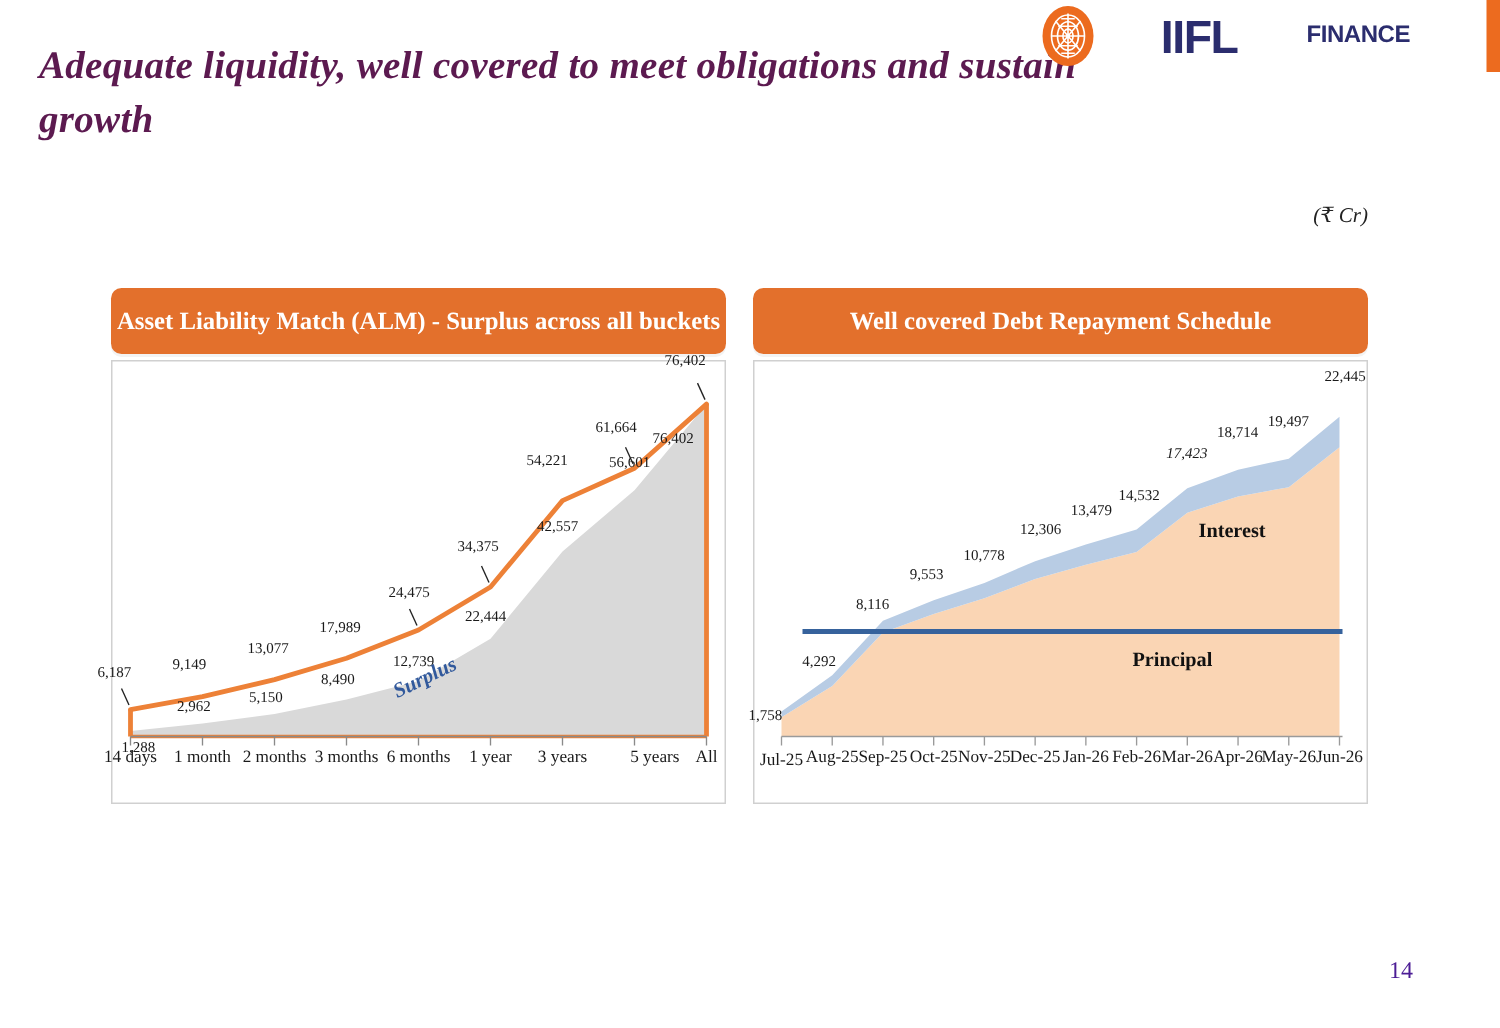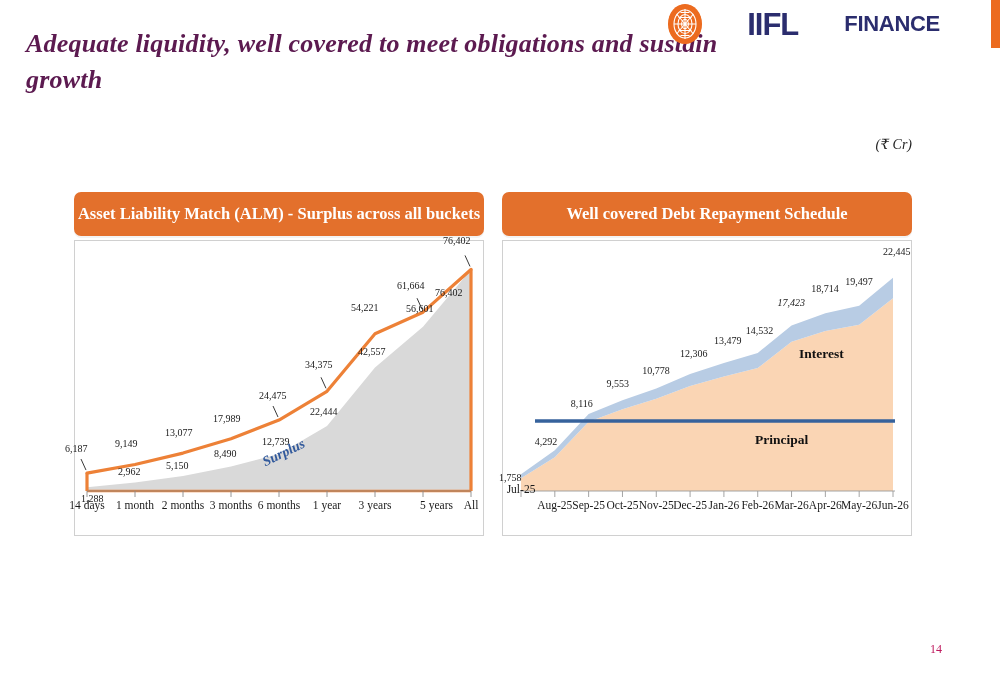--- a/index.html
+++ b/index.html
@@ -20,21 +20,21 @@
     width:34px;height:40px;border-radius:50%;background:#ec6b1f;
     position:relative;margin-right:3px;flex:none;
   }
   .logo-mark svg{position:absolute;left:0;top:0;}
   .logo-iifl{
     font-family:"Liberation Sans","DejaVu Sans",sans-serif;
     font-weight:bold;font-size:31px;color:#2b2d6e;letter-spacing:-1px;line-height:1;
   }
   .logo-finance{
     font-family:"Liberation Sans","DejaVu Sans",sans-serif;
-    font-weight:bold;font-size:22px;color:#2b2d6e;letter-spacing:-.3px;
+    font-weight:bold;font-size:16px;color:#2b2d6e;letter-spacing:-.3px;
     line-height:1;margin-left:4px;padding-bottom:1px;
   }
   .logo-bar{width:9px;height:48px;background:#ec6b1f;margin-left:9px;}
   .unit-note{
     position:absolute;right:88px;top:136px;
     font-style:italic;font-size:14px;color:#222;
   }
   
   .panel{position:absolute;top:192px;width:410px;}
   .panel-left{left:74px;}
@@ -67,21 +67,21 @@
   }
   .series-tag{
     position:absolute;font-size:13.5px;font-weight:bold;color:#111;white-space:nowrap;
   }
   .freecash{
     position:absolute;font-size:12.5px;font-weight:bold;color:#111;
     line-height:17px;white-space:nowrap;
   }
   .page-num{
     position:absolute;right:58px;bottom:28px;
-    font-size:12px;color:#be185d;
+    font-size:16px;color:#4c1d95;
   }
 </style>
 </head>
 <body>
 
 <div class="slide-title">Adequate liquidity, well covered to meet obligations and sustain growth</div>
 
 <div class="logo-wrap">
   <div class="logo-mark">
     <svg width="34" height="40" viewBox="0 0 34 40" aria-hidden="true">
@@ -195,21 +195,21 @@
         <div class="dlabel" style="left: 67.6364px; top: 156.898px;">8,116</div>
         <div class="dlabel" style="left: 103.455px; top: 137.246px;">9,553</div>
         <div class="dlabel" style="left: 139.273px; top: 123.609px;">10,778</div>
         <div class="dlabel" style="left: 177.091px; top: 107.093px;">12,306</div>
         <div class="dlabel" style="left: 210.909px; top: 93.9495px;">13,479</div>
         <div class="dlabel" style="left: 242.727px; top: 83.946px;">14,532</div>
         <div class="dlabel" style="left: 274.545px; top: 56.4815px; font-style: italic;">17,423</div>
         <div class="dlabel" style="left: 308.364px; top: 42.217px;">18,714</div>
         <div class="dlabel" style="left: 342.182px; top: 34.7785px;">19,497</div>
         <div class="dlabel" style="left: 380px; top: 4.7725px;">22,445</div>
-        <div class="xlabel" style="width: 44px; left: -4px; top: 242px;">Jul-25</div>
+        <div class="xlabel" style="width: 44px; left: -4px; top: 260px;">Jul-25</div>
         <div class="xlabel" style="width: 44px; left: 29.8182px; top: 258px;">Aug-25</div>
         <div class="xlabel" style="width: 44px; left: 63.6364px; top: 258px;">Sep-25</div>
         <div class="xlabel" style="width: 44px; left: 97.4545px; top: 258px;">Oct-25</div>
         <div class="xlabel" style="width: 44px; left: 131.273px; top: 258px;">Nov-25</div>
         <div class="xlabel" style="width: 44px; left: 165.091px; top: 258px;">Dec-25</div>
         <div class="xlabel" style="width: 44px; left: 198.909px; top: 258px;">Jan-26</div>
         <div class="xlabel" style="width: 44px; left: 232.727px; top: 258px;">Feb-26</div>
         <div class="xlabel" style="width: 44px; left: 266.545px; top: 258px;">Mar-26</div>
         <div class="xlabel" style="width: 44px; left: 300.364px; top: 258px;">Apr-26</div>
         <div class="xlabel" style="width: 44px; left: 334.182px; top: 258px;">May-26</div>

